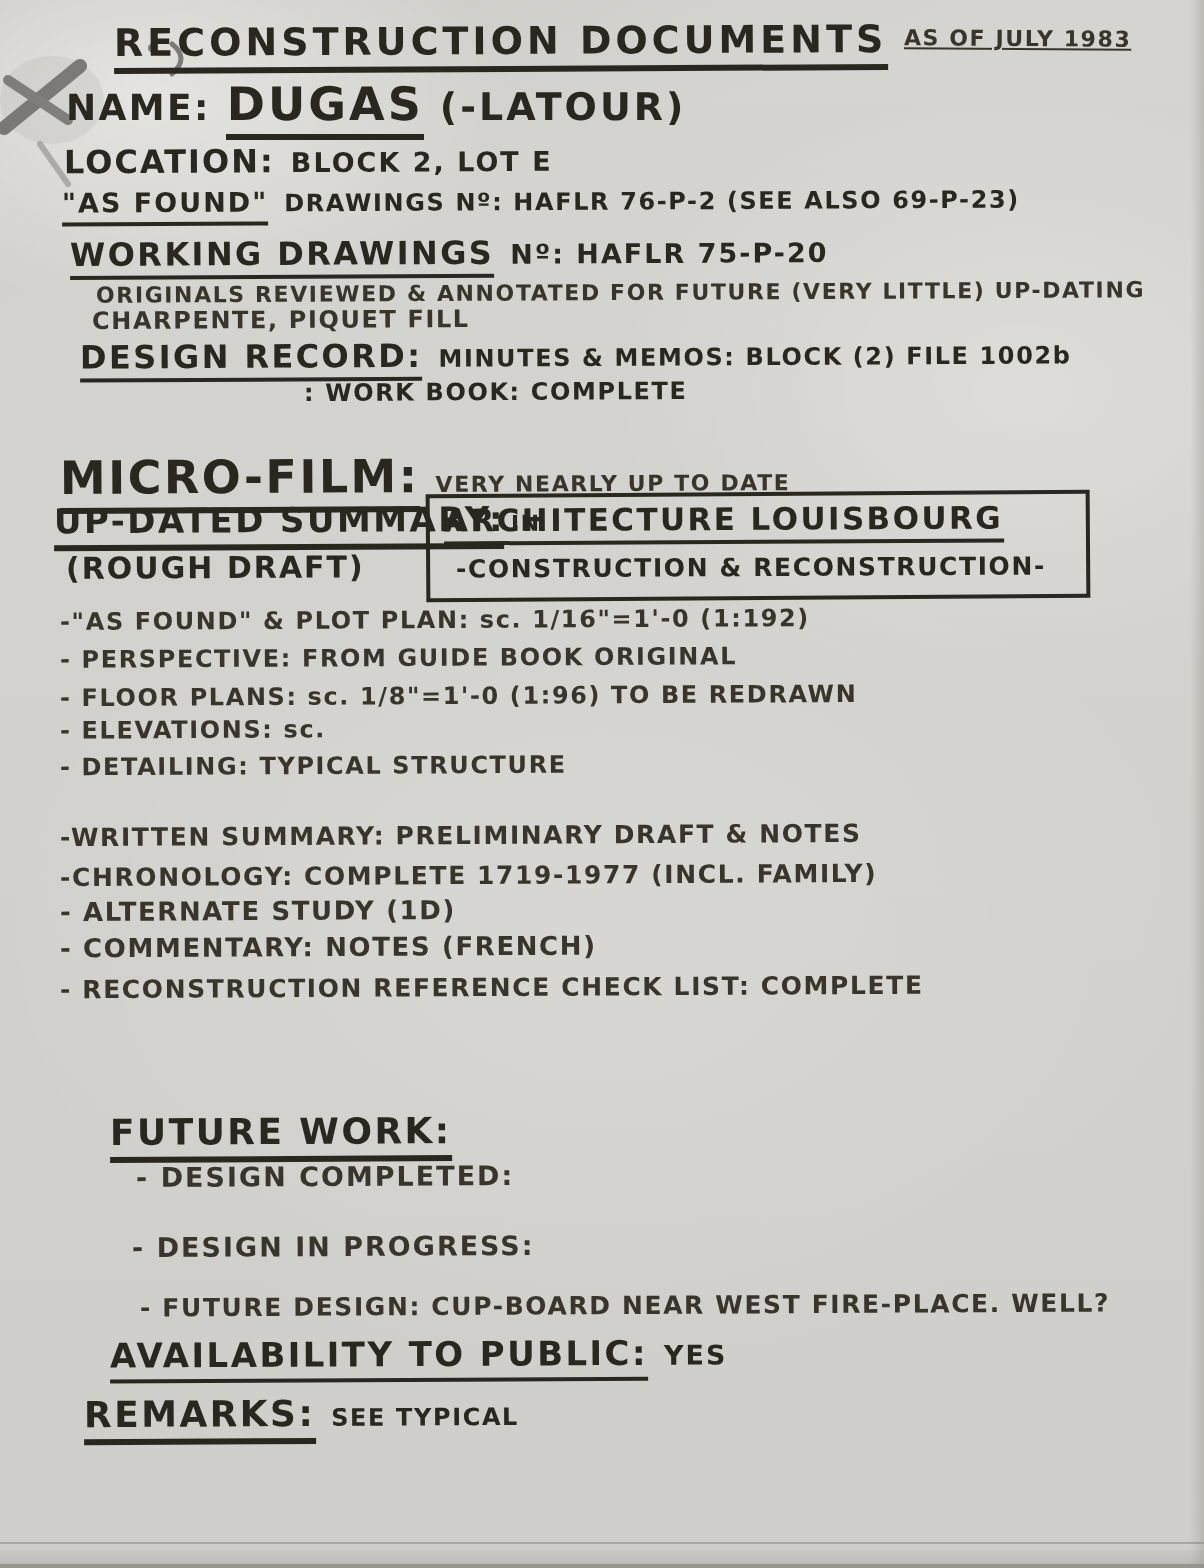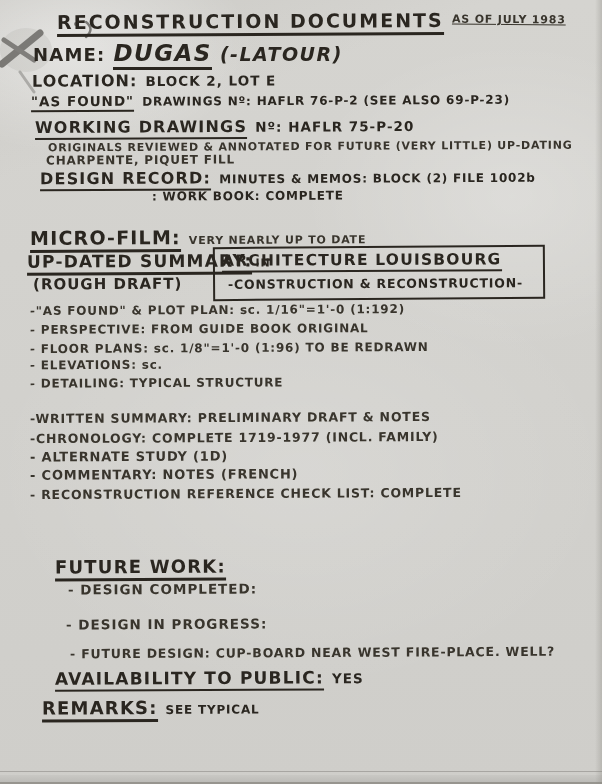--- a/index.html
+++ b/index.html
@@ -12,21 +12,21 @@
       radial-gradient(ellipse 420px 300px at 50% 60%, rgba(255,255,255,.14), rgba(255,255,255,0) 75%),
       linear-gradient(160deg, rgba(160,158,152,.18) 0%, rgba(160,158,152,0) 18%),
       linear-gradient(#d5d4d0,#cfceca);
     font-family:"DejaVu Sans",sans-serif;
   }
   .line{position:absolute;white-space:nowrap;font-weight:700;color:#2a2620;}
   .faded{color:#39352d;}
   .ul{border-bottom:2px solid currentColor;padding-bottom:1px;}
   .ul3{border-bottom:3px solid currentColor;padding-bottom:1px;}
   .t-title{font-size:19px;letter-spacing:2px;}
-  .t-xl{font-size:23px;letter-spacing:1.5px;font-style:italic;}
+  .t-xl{font-size:23px;letter-spacing:1.5px;}
   .t-lg{font-size:16px;letter-spacing:1.2px;}
   .t-md{font-size:13.5px;letter-spacing:1px;}
   .t-sm{font-size:12px;letter-spacing:.8px;}
   .t-xs{font-size:11px;letter-spacing:.8px;}
   .sp{display:inline-block;margin-right:8px;}
   .r-b{transform:rotate(0.4deg);}
   .r-c{transform:rotate(-0.3deg);}
   .box{
     position:absolute;border:2px solid #2a2620;transform:rotate(-0.4deg);
   }
@@ -70,21 +70,21 @@
   </div>
   <div class="line t-xs r-c faded" style="left:48px;top:140px;">ORIGINALS REVIEWED &amp; ANNOTATED FOR FUTURE (VERY LITTLE) UP-DATING</div>
   <div class="line t-sm r-c faded" style="left:46px;top:153px;">CHARPENTE, PIQUET FILL</div>
 
   <div class="line r-c" style="left:40px;top:168px;">
     <span class="sp t-lg ul">DESIGN RECORD:</span><span class="t-sm">MINUTES &amp; MEMOS: BLOCK (2) FILE 1002b</span>
   </div>
   <div class="line t-sm r-c" style="left:152px;top:189px;">: WORK BOOK: COMPLETE</div>
 
   <div class="line r-c" style="left:30px;top:226px;">
-    <span class="sp t-lg ul3" style="font-size:19px;">MICRO-FILM:</span><span class="t-xs faded">VERY NEARLY UP TO DATE</span>
+    <span class="sp t-lg ul3" style="font-size:23px;">MICRO-FILM:</span><span class="t-xs faded">VERY NEARLY UP TO DATE</span>
   </div>
 
   <div class="line r-c" style="left:27px;top:251px;">
     <span class="t-lg ul3" style="font-size:17px;">UP-DATED SUMMARY:</span><span class="t-xs" style="margin-left:3px;">IN</span>
   </div>
   <div class="line t-md r-c" style="left:33px;top:275px;font-size:15px;">(ROUGH DRAFT)</div>
 
   <div class="box" style="left:213px;top:246px;width:328px;height:50px;"></div>
   <div class="line r-c" style="left:222px;top:250px;"><span class="t-lg ul" style="font-size:15.5px;">ARCHITECTURE LOUISBOURG</span></div>
   <div class="line t-sm r-c" style="left:228px;top:276px;font-size:12.5px;">-CONSTRUCTION &amp; RECONSTRUCTION-</div>

